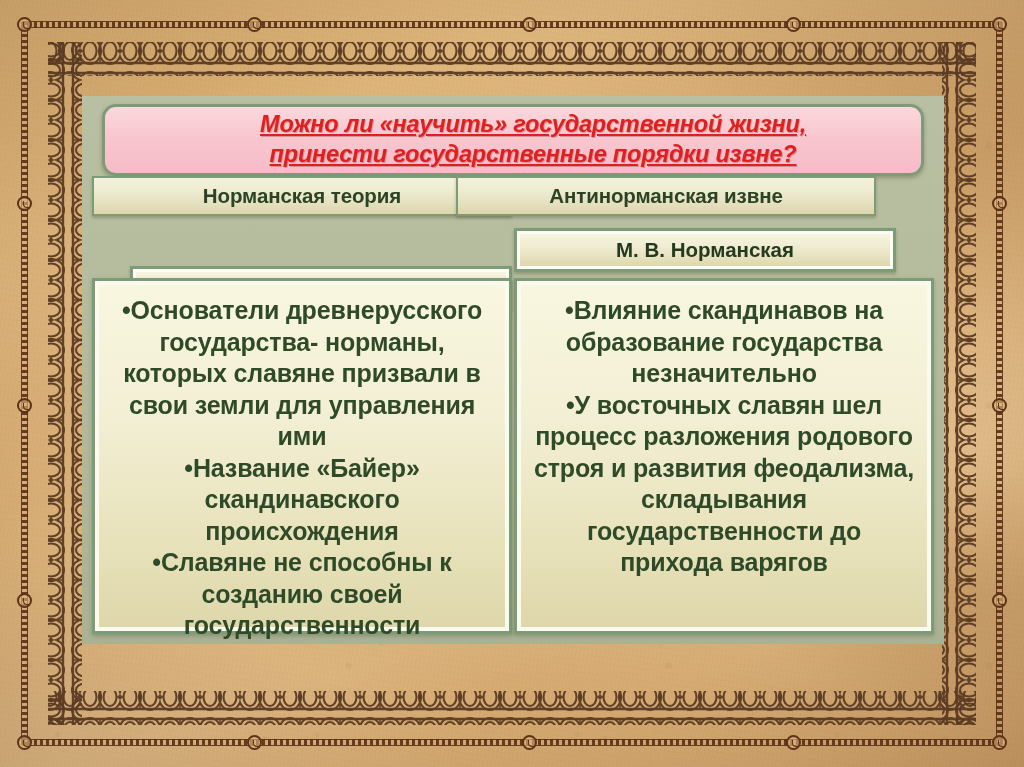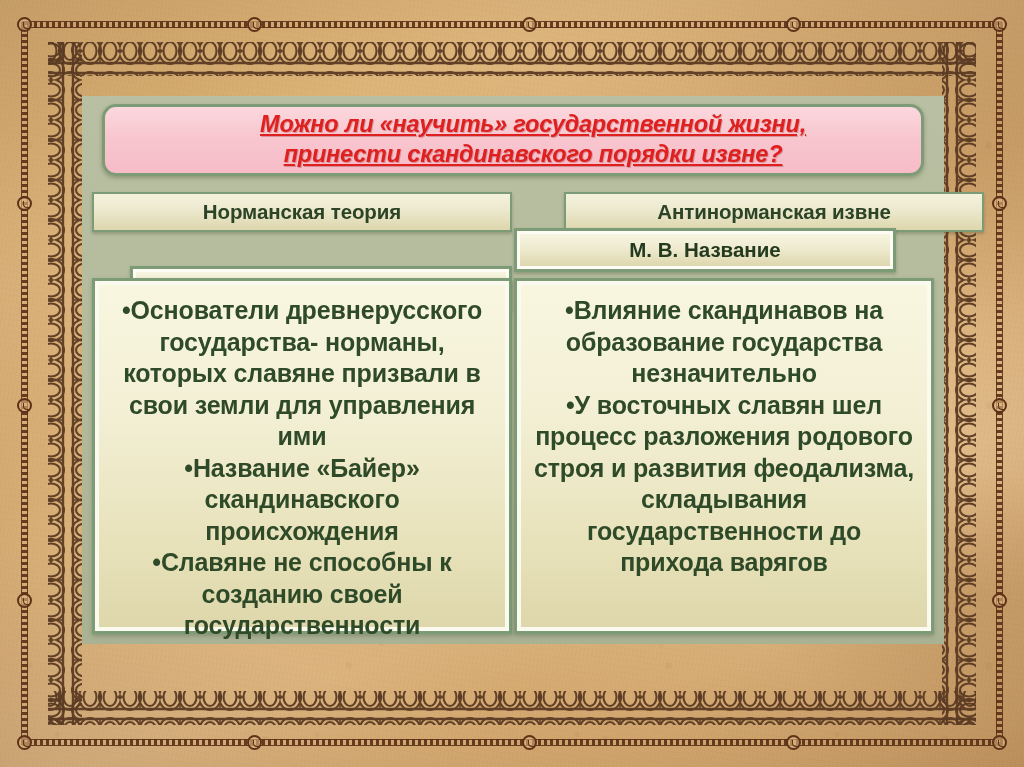--- a/index.html
+++ b/index.html
@@ -146,22 +146,22 @@
     text-decoration: underline;
     text-align: center;
     line-height: 1.26;
     letter-spacing: -0.2px;
     text-shadow: 1px 1px 0 rgba(120,0,0,0.25);
     padding: 0 14px;
   }
 
   .theory-row {
     position: absolute;
-    left: 10px; top: 96px;
-    width: 892px; height: 40px; text-align: center;
+    left: 10px; top: 80px;
+    width: 784px; height: 40px; text-align: center;
   }
   .name-row {
     position: absolute;
     left: 10px; top: 132px;
     width: 842px; height: 44px;
   }
   .body-row {
     position: absolute;
     left: 10px; top: 182px;
     width: 842px; height: 356px;
@@ -313,21 +313,21 @@
     <rect x="48" y="42" width="34" height="683" fill="url(#chainV)"></rect>
 
     <rect x="942" y="42" width="34" height="683" fill="url(#chainV)"></rect>
   </svg>
 
   <div class="panel">
 
     <div class="title-box">
       <div class="title-text">
         <span>Можно ли «научить» государственной жизни,</span><br>
-        <span>принести скандинавского порядки извне?</span>
+        <span>принести государственные порядки извне?</span>
       </div>
     </div>
 
     <div class="theory-row">
       <div class="cell-l">
         <div class="theory-box">
           <span>Норманская теория</span>
         </div>
       </div>
       <div class="cell-r">
@@ -344,21 +344,21 @@
             <div class="name-inner">
               <span>Байер, Шлецер, Миллер</span>
             </div>
           </div>
         </div>
       </div>
       <div class="cell-r">
         <div class="name-outer right">
           <div class="name-box">
             <div class="name-inner">
-              <span>М. В. Название</span>
+              <span>М. В. Норманская</span>
             </div>
           </div>
         </div>
       </div>
     </div>
 
     <div class="body-row">
       <div class="cell-l">
         <div class="body-box">
           <div class="body-inner">

